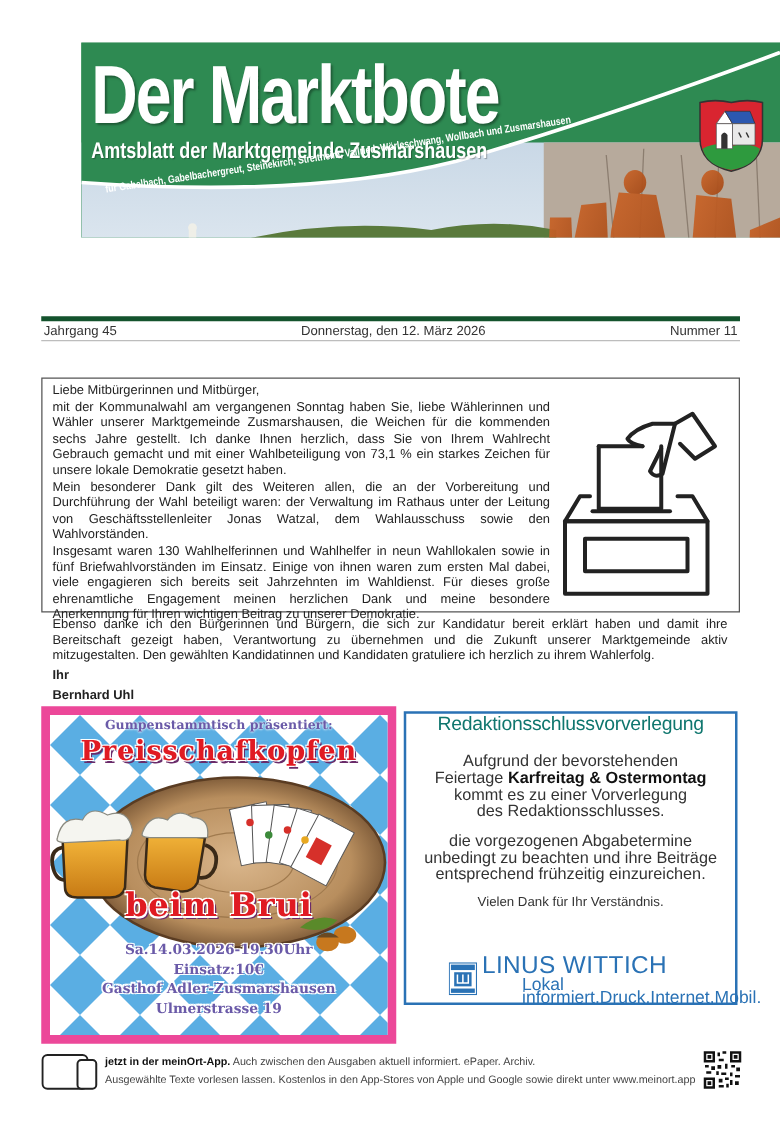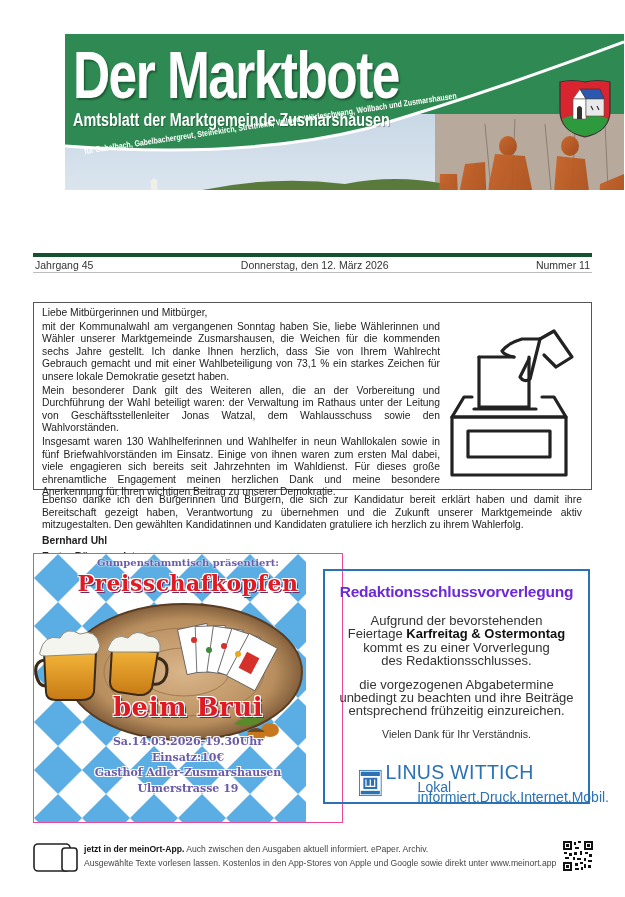--- a/index.html
+++ b/index.html
@@ -63,22 +63,22 @@
     position: absolute; left: 8px; top: 191px; width: 540px;
     font-size: 10.3px; line-height: 12.6px; color: #222; text-align: justify;
   }
   .sig { font-weight: bold; line-height: 15px; margin-top: 1px; }
   .ballot-icon {
     position: absolute; left: 410px; top: 14px; width: 135px; height: 160px;
   }
 
   
   .poster {
-    position: absolute; left: 33px; top: 553px; width: 310px; height: 270px;
-    overflow: hidden; border: 1px solid #ec4899;
+    position: absolute; left: 33px; top: 565px; width: 284px; height: 270px;
+    overflow: hidden; border: 7px solid #ec4899;
   }
   .poster svg.bg { position: absolute; left: 0; top: 0; }
   .poster-line {
     position: absolute; left: 0; width: 100%; text-align: center;
     font-family: "DejaVu Serif", serif; font-weight: bold;
   }
   .poster-presenter { top: 3px; font-size: 10px; color: #6a5aa8; text-shadow: 0 0 2px #fff, 0 0 2px #fff; }
   .poster-title1 {
     top: 16px; font-size: 22px; color: #e01a22; letter-spacing: 0.5px;
     text-shadow: 1px 1px 0 #fff, -1px -1px 0 #fff, 1px -1px 0 #fff, -1px 1px 0 #fff, 2px 2px 0 #6a2b6a;
@@ -90,21 +90,21 @@
   .poster-info { top: 180px; font-size: 11px; line-height: 15.5px; color: #6a5aa8;
     text-shadow: 1px 1px 0 #fff, -1px -1px 0 #fff, 1px -1px 0 #fff, -1px 1px 0 #fff;
   }
 
   
   .notice {
     position: absolute; left: 323px; top: 569px; width: 267px; height: 235px;
     border: 2px solid #2a72b5; text-align: center; color: #333;
   }
   .notice-title {
-    margin-top: 12px; font-size: 15.5px; font-weight: bold; color: #6d28d9; letter-spacing: -0.2px;
+    font-size: 15.5px; font-weight: normal; color: #0f766e; letter-spacing: -0.2px;
   }
   .notice-para { margin-top: 13px; font-size: 13px; line-height: 13.4px; }
   .notice-para b { color: #111; text-align: center; }
   .notice-para + .notice-para { margin-top: 10px; }
   .notice-thanks { margin-top: 10px; font-size: 10.6px; }
   .lw-logo {
     position: absolute; left: 34px; top: 192px; display: flex; align-items: center;
   }
   .lw-mark { width: 26px; height: 30px; margin-right: 4px; }
   .lw-text { text-align: left; }
@@ -221,20 +221,21 @@
 
       <path d="M28 80 L20 80 L8 100 L122 100 L110 80 L98 80"></path>
 
       <rect x="8" y="100" width="114" height="58"></rect>
 
       <rect x="24" y="114" width="82" height="26"></rect>
     </g>
   </svg>
   <div class="letter-wide">
     <p>Ebenso danke ich den Bürgerinnen und Bürgern, die sich zur Kandidatur bereit erklärt haben und damit ihre Bereitschaft gezeigt haben, Verantwortung zu übernehmen und die Zukunft unserer Marktgemeinde aktiv mitzugestalten. Den gewählten Kandidatinnen und Kandidaten gratuliere ich herzlich zu ihrem Wahlerfolg.</p>
+    <div class="sig">Ihr</div>
     <div class="sig">Bernhard Uhl</div>
     <div class="sig">Erster Bürgermeister</div>
   </div>
 </div>
 
 <div class="poster">
   <svg class="bg" width="272" height="270" viewBox="0 0 272 270">
     <defs>
       <pattern id="rautes" width="48" height="48" patternUnits="userSpaceOnUse" patternTransform="rotate(0)">
         <rect width="48" height="48" fill="#ffffff"></rect>

